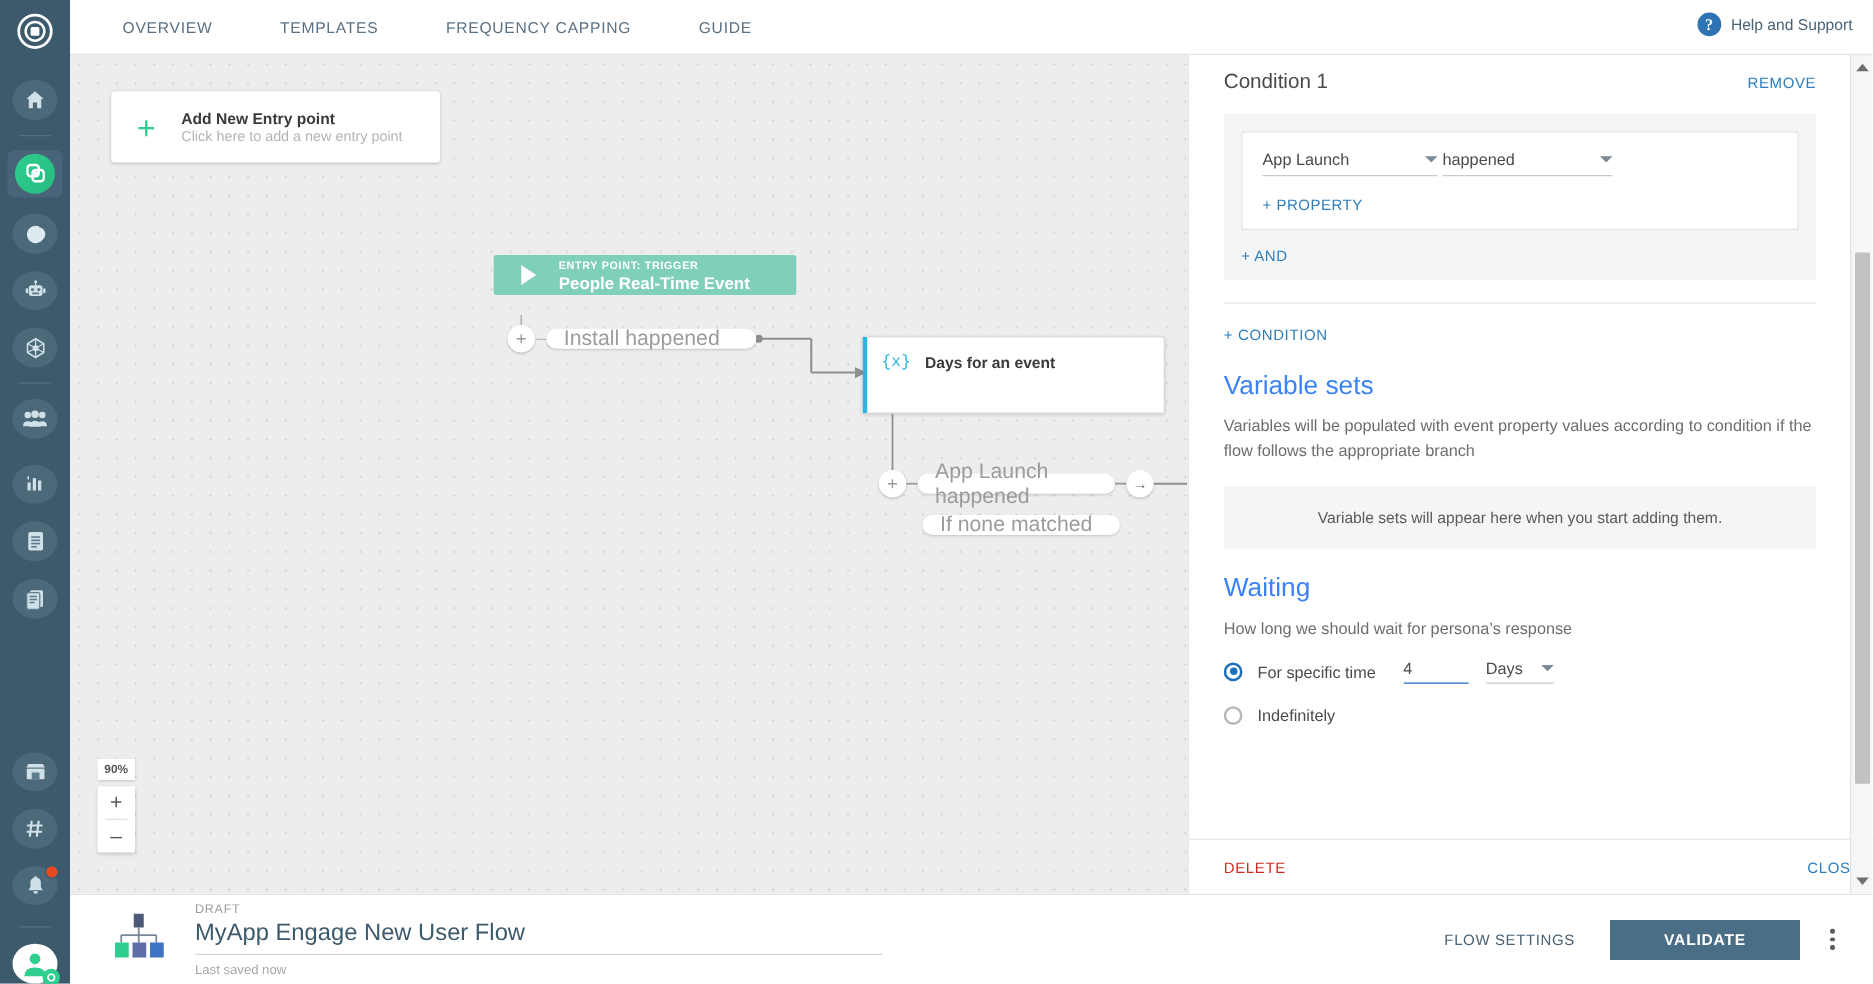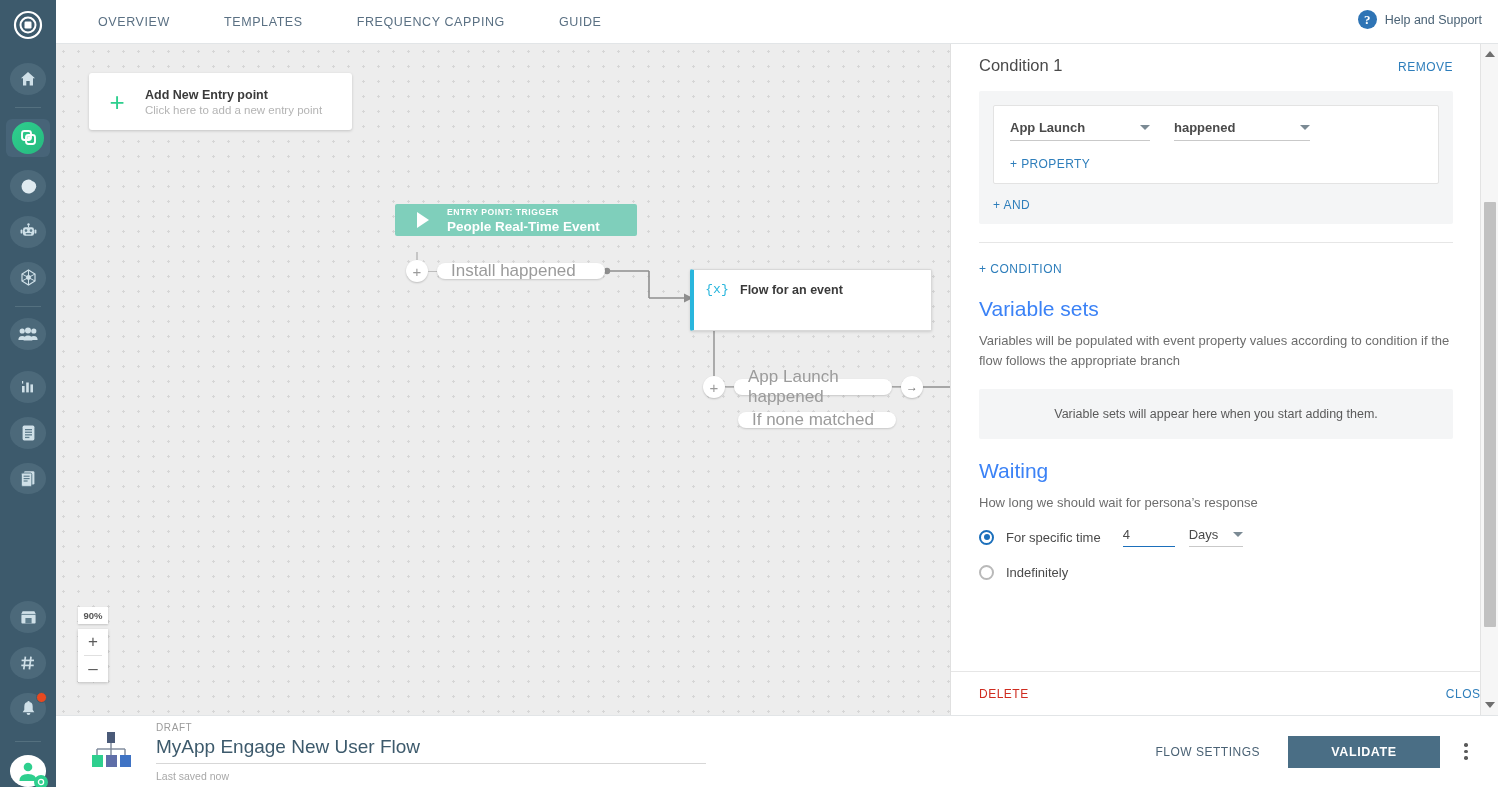--- a/index.html
+++ b/index.html
@@ -179,21 +179,21 @@
   .cond-title { font-size: 16.5px; color: #4a4a4a; }
   .link-blue { font-size: 12px; color: #2e7ebb; letter-spacing: .5px; cursor: pointer; }
   .cond-box {
     margin: 16px 28px 0 28px; background: #f4f5f6; border-radius: 2px;
     padding: 14px 14px 12px 14px;
   }
   .cond-inner {
     background: #ffffff; border: 1px solid #e3e3e3; border-radius: 2px;
     padding: 14px 16px 12px 16px;
   }
-  .selects { display: flex; gap: 24px; font-weight: bold; }
+  .selects { display: flex; gap: 4px; }
   .sel {
     border-bottom: 1px solid #c9c9c9; padding-bottom: 5px;
     display: flex; align-items: center; justify-content: space-between;
     cursor: pointer;
   }
   .sel.w1 { width: 140px; } .sel.w2 { width: 136px; }
   .sel .val { font-size: 13px; color: #4a4a4a; }
   .caret {
     width: 0; height: 0; border-left: 5px solid transparent;
     border-right: 5px solid transparent; border-top: 5px solid #7b8a94;
@@ -474,21 +474,21 @@
 
     <div class="pill-row" style="left:350px; top:216px;">
       <div class="pill-plus">+</div>
       <div class="pill-dash"></div>
       <div class="pill wide">Install happened</div>
     </div>
 
     <div id="wait-node">
       <div class="row">
         <div class="vicon">{x}</div>
-        <div class="vtitle">Flow for an event</div>
+        <div class="vtitle">Days for an event</div>
       </div>
     </div>
 
     <div class="pill-row" style="left:647px; top:332px;">
       <div class="pill-plus">+</div>
       <div class="pill-dash"></div>
       <div class="pill branch">App Launch happened</div>
       <div class="pill-dash"></div>
       <div class="arrow-btn">→</div>
     </div>

